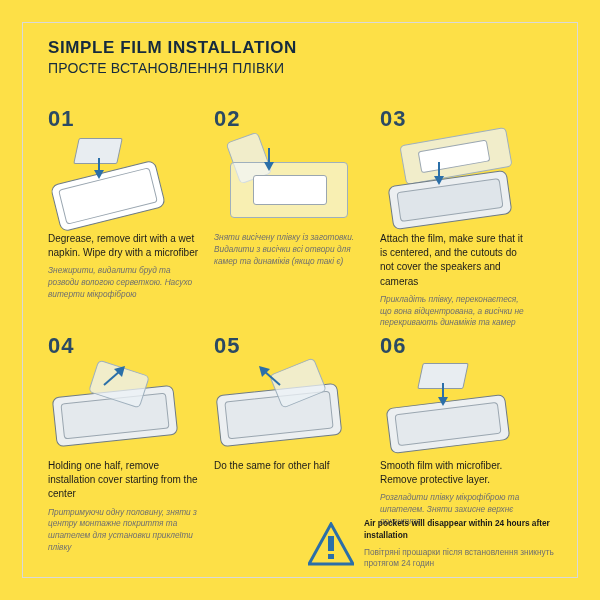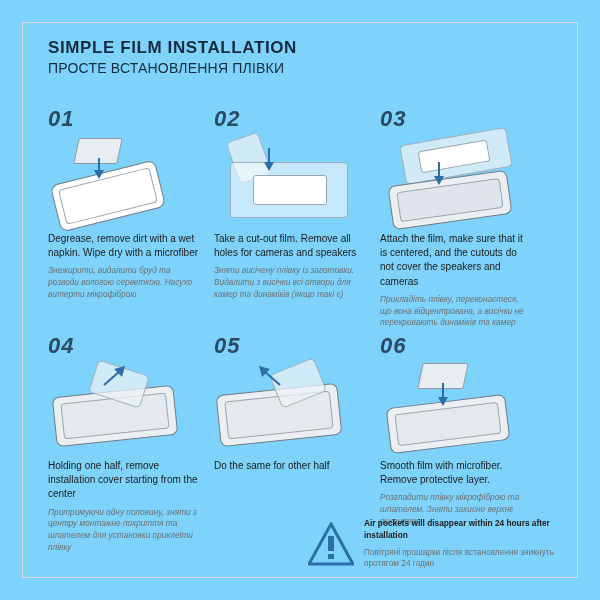--- a/index.html
+++ b/index.html
@@ -8,21 +8,21 @@
     background: #ffffff;
   }
   body {
     font-family: "Liberation Sans", sans-serif;
     color: #1a1a1a;
   }
   .page {
     position: relative;
     width: 600px;
     height: 600px;
-    background: #7dd3fc;
+    background: #fde047;
     box-sizing: border-box;
     overflow: hidden;
   }
   .frame {
     position: absolute;
     left: 22px;
     top: 22px;
     width: 556px;
     height: 556px;
     border: 1px solid #d9d9d9;
@@ -68,21 +68,20 @@
     padding-right: 14px;
     margin-bottom: 6px;
   }
   .num {
     font-size: 22px;
     font-weight: bold;
     color: #2b4a63;
     letter-spacing: 1px;
     line-height: 1;
     margin-bottom: 6px;
-    font-style: italic;
   }
   .art {
     height: 86px;
     position: relative;
     margin-bottom: 10px;
   }
   .text-en {
     font-size: 10px;
     line-height: 1.42;
     color: #1a1a1a;
@@ -207,21 +206,20 @@
           <div class="film" style="left:18px; top:0px; width:34px; height:44px; transform: rotate(-20deg);"></div>
 
           <div class="film light" style="left:16px; top:26px; width:118px; height:56px; border-radius:4px;">
             <div class="hole" style="left:22px; top:12px; width:74px; height:30px; border-radius:3px;"></div>
           </div>
           <svg class="arrow-svg" style="left:48px; top:12px;" width="14" height="24" viewBox="0 0 14 24">
             <line x1="7" y1="0" x2="7" y2="16" stroke="#2b6fa8" stroke-width="2"></line>
             <polygon points="7,23 2,14 12,14" fill="#2b6fa8"></polygon>
           </svg>
         </div>
-        <div class="text-en">Take a cut-out film. Remove all holes for cameras and speakers</div>
         <div class="text-uk">Зняти висічену плівку із заготовки. Видалити з висічки всі отвори для камер та динаміків (якщо такі є)</div>
       </div>
 
       <div class="cell">
         <div class="num">03</div>
         <div class="art">
           <div class="film" style="left:22px; top:0px; width:108px; height:40px; transform: rotate(-10deg);">
             <div class="hole" style="left:16px; top:8px; width:70px; height:22px; border-radius:3px;"></div>
           </div>
           <div class="phone filled" style="left:10px; top:42px; width:120px; height:44px; transform: rotate(-8deg);">

